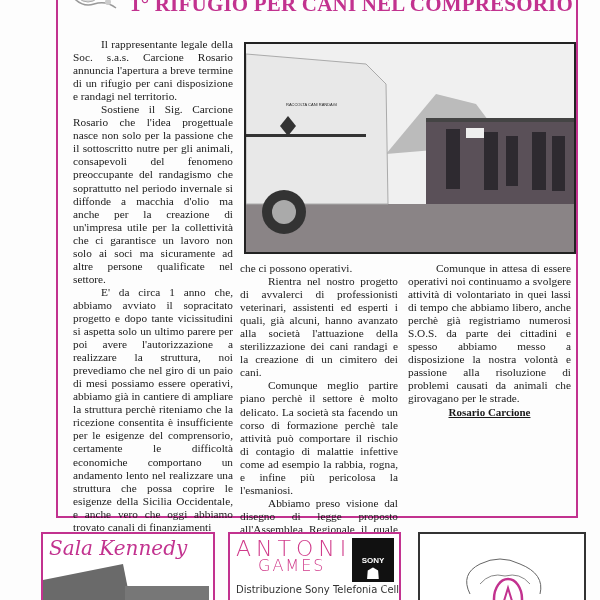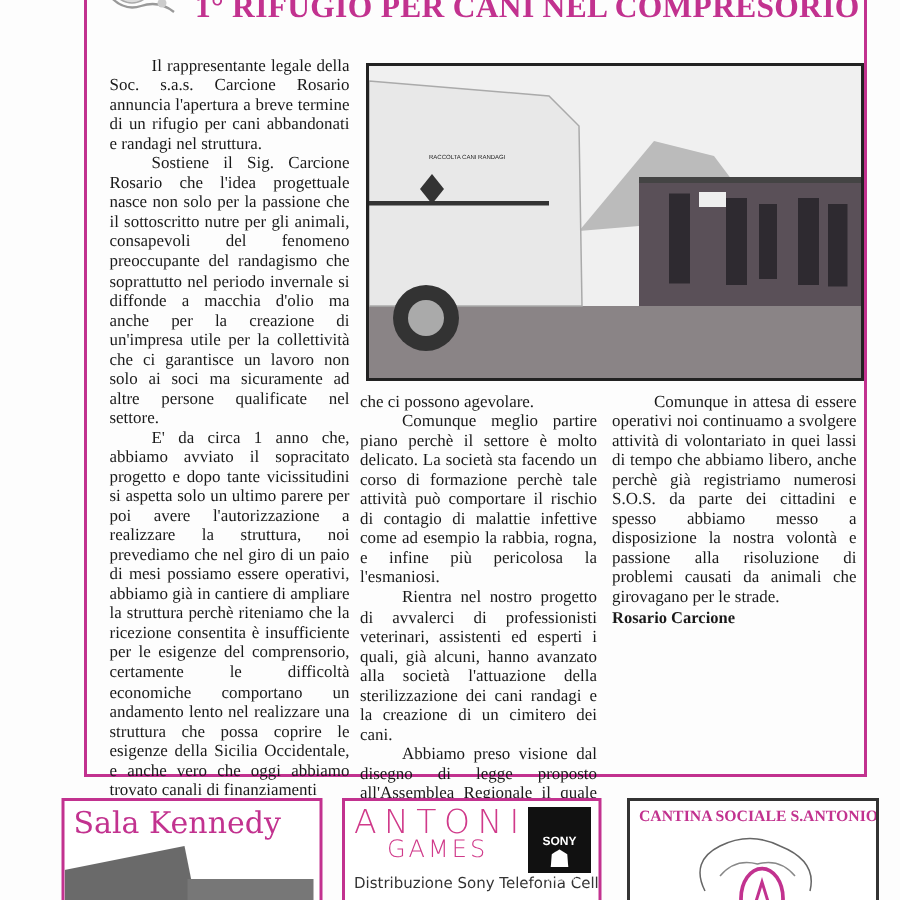--- a/index.html
+++ b/index.html
@@ -10,28 +10,28 @@
   .logo-art { position:absolute; left:68px; top:-6px; width:52px; height:18px; }
   .headline { position:absolute; left:130px; top:-8px; width:440px; text-align:center;
               font-family:"Liberation Serif", serif; font-weight:bold; font-size:21px;
               color:#c2328f; letter-spacing:0.2px; white-space:nowrap; }
   .col { position:absolute; font-size:11.3px; line-height:13.05px; text-align:justify; }
   .col p { margin:0; text-indent:28px; }
   .col p.noindent { text-indent:0; }
   #col1 { left:73px; top:38px; width:160px; }
   #col2 { left:240px; top:262px; width:158px; }
   #col3 { left:408px; top:262px; width:163px; }
-  .signature { text-align:left; font-weight:bold; font-size:11px; margin-top:1px; text-indent:0 !important; }
+  .signature { text-align:center; font-weight:bold; font-size:11px; margin-top:1px; text-indent:0 !important;text-decoration:underline; }
   .photo { position:absolute; left:244px; top:42px; width:332px; height:212px;
            border:2px solid #222; box-sizing:border-box; overflow:hidden; background:#ddd; }
   .ad { position:absolute; top:532px; height:80px; box-sizing:border-box; background:#fff; overflow:hidden; }
   #ad-sala { left:41px; width:174px; border:2px solid #c2328f; }
   #ad-tetris { left:228px; width:173px; border:2px solid #c2328f; }
   #ad-cantina { left:418px; width:168px; border:2px solid #333; }
-  .sala-title { position:absolute; left:6px; top:2px; font-family:"DejaVu Serif", serif; 
+  .sala-title { position:absolute; left:6px; top:2px; font-family:"DejaVu Serif", serif; font-style:italic;
                 font-size:20px; color:#c2328f; white-space:nowrap; }
   .tetris-line1 { position:absolute; left:6px; top:2px; font-family:"DejaVu Sans", sans-serif; font-size:22px;
                   color:#d03a8a; letter-spacing:5px; font-weight:300; }
   .tetris-line2 { position:absolute; left:28px; top:22px; font-family:"DejaVu Sans", sans-serif; font-size:16px;
                   color:#d03a8a; letter-spacing:2px; font-weight:300; }
   .tetris-sub { position:absolute; left:6px; top:50px; font-family:"DejaVu Sans", sans-serif; font-size:10px; color:#333; white-space:nowrap; }
   .sony-box { position:absolute; left:122px; top:4px; width:42px; height:44px; background:#111; color:#fff;
               font-family:"Liberation Sans", sans-serif; text-align:center; }
   .sony-label { font-size:8px; font-weight:bold; margin-top:18px; display:block; }
   .ps-label { font-size:4.5px; display:block; margin-top:0; }
@@ -45,21 +45,21 @@
 
 <svg class="logo-art" viewBox="0 0 52 18">
   <path d="M4 2 Q14 14 26 10 Q38 6 48 14" stroke="#999" fill="none" stroke-width="1.5"></path>
   <path d="M10 4 Q20 12 30 4" stroke="#aaa" fill="#ddd" stroke-width="1"></path>
   <circle cx="40" cy="8" r="3" fill="#ccc"></circle>
 </svg>
 
 <div class="headline">1° RIFUGIO PER CANI NEL COMPRESORIO</div>
 
 <div class="col" id="col1">
-  <p>Il rappresentante legale della Soc. s.a.s. Carcione Rosario annuncia l'apertura a breve termine di un rifugio per cani abbandonati e randagi nel struttura.</p>
+  <p>Il rappresentante legale della Soc. s.a.s. Carcione Rosario annuncia l'apertura a breve termine di un rifugio per cani disposizione e randagi nel territorio.</p>
   <p>Sostiene il Sig. Carcione Rosario che l'idea progettuale nasce non solo per la passione che il sottoscritto nutre per gli animali, consapevoli del fenomeno preoccupante del randagismo che soprattutto nel periodo invernale si diffonde a macchia d'olio ma anche per la creazione di un'impresa utile per la collettività che ci garantisce un lavoro non solo ai soci ma sicuramente ad altre persone qualificate nel settore.</p>
   <p>E' da circa 1 anno che, abbiamo avviato il sopracitato progetto e dopo tante vicissitudini si aspetta solo un ultimo parere per poi avere l'autorizzazione a realizzare la struttura, noi prevediamo che nel giro di un paio di mesi possiamo essere operativi, abbiamo già in cantiere di ampliare la struttura perchè riteniamo che la ricezione consentita è insufficiente per le esigenze del comprensorio, certamente le difficoltà economiche comportano un andamento lento nel realizzare una struttura che possa coprire le esigenze della Sicilia Occidentale, e anche vero che oggi abbiamo trovato canali di finanziamenti</p>
 </div>
 
 <div class="photo">
   <svg width="328" height="208" viewBox="0 0 328 208">
     <rect width="328" height="208" fill="#f0f0f0"></rect>
     <path d="M140 110 L190 50 L230 60 L260 100 Z" fill="#bbb"></path>
     <rect x="180" y="78" width="148" height="90" fill="#5a5058"></rect>
     <path d="M180 76 L328 76" stroke="#444" stroke-width="4"></path>
@@ -75,23 +75,23 @@
     <path d="M0 10 L120 20 L140 40 L142 160 L0 160 Z" fill="#e8e8e8" stroke="#aaa"></path>
     <rect x="0" y="90" width="120" height="3" fill="#333"></rect>
     <text x="40" y="62" font-size="4" fill="#222" font-family="Liberation Sans, sans-serif">RACCOLTA CANI RANDAGI</text>
     <circle cx="38" cy="168" r="22" fill="#333"></circle>
       <circle cx="38" cy="168" r="12" fill="#aaa"></circle>
     <path d="M42 72 l8 10 l-8 10 l-8 -10 z" fill="#333"></path>
   </svg>
 </div>
 
 <div class="col" id="col2">
-  <p class="noindent">che ci possono agevolare.</p>
+  <p class="noindent">che ci possono operativi.</p>
+  <p>Rientra nel nostro progetto di avvalerci di professionisti veterinari, assistenti ed esperti i quali, già alcuni, hanno avanzato alla società l'attuazione della sterilizzazione dei cani randagi e la creazione di un cimitero dei cani.</p>
   <p>Comunque meglio partire piano perchè il settore è molto delicato. La società sta facendo un corso di formazione perchè tale attività può comportare il rischio di contagio di malattie infettive come ad esempio la rabbia, rogna, e infine più pericolosa la l'esmaniosi.</p>
-  <p>Rientra nel nostro progetto di avvalerci di professionisti veterinari, assistenti ed esperti i quali, già alcuni, hanno avanzato alla società l'attuazione della sterilizzazione dei cani randagi e la creazione di un cimitero dei cani.</p>
   <p>Abbiamo preso visione dal disegno di legge proposto all'Assemblea Regionale il quale prevede non</p>
 </div>
 
 <div class="col" id="col3">
   <p>Comunque in attesa di essere operativi noi continuamo a svolgere attività di volontariato in quei lassi di tempo che abbiamo libero, anche perchè già registriamo numerosi S.O.S.  da parte dei cittadini e spesso abbiamo messo a disposizione la nostra volontà e passione alla risoluzione di problemi causati da animali che girovagano per le strade.</p>
   <p class="signature">Rosario Carcione</p>
 </div>
 
 <div class="ad" id="ad-sala">
   <div class="sala-title">Sala Kennedy</div>
@@ -106,20 +106,19 @@
   <div class="tetris-line2">GAMES</div>
   <div class="tetris-sub">Distribuzione Sony Telefonia Cellulare</div>
   <div class="sony-box">
     <span class="sony-label">SONY</span>
     <span style="display:block;font-size:16px;line-height:18px;">☗</span>
     <span class="ps-label">PlayStation</span>
   </div>
 </div>
 
 <div class="ad" id="ad-cantina">
-  <div class="cantina-title">CANTINA SOCIALE S.ANTONIO</div>
   <svg style="position:absolute;left:30px;top:20px" width="110" height="60">
     <path d="M20 40 Q10 20 30 10 Q50 0 70 10 Q95 20 90 40" stroke="#666" fill="none"></path>
     <path d="M30 30 Q40 18 55 22 Q70 18 80 30" stroke="#888" fill="none"></path>
     <ellipse cx="58" cy="45" rx="14" ry="20" stroke="#c2328f" stroke-width="2.5" fill="none"></ellipse>
     <path d="M50 60 L58 34 L66 60" stroke="#c2328f" stroke-width="2" fill="none"></path>
   </svg>
 </div>
 
 </body></html>

